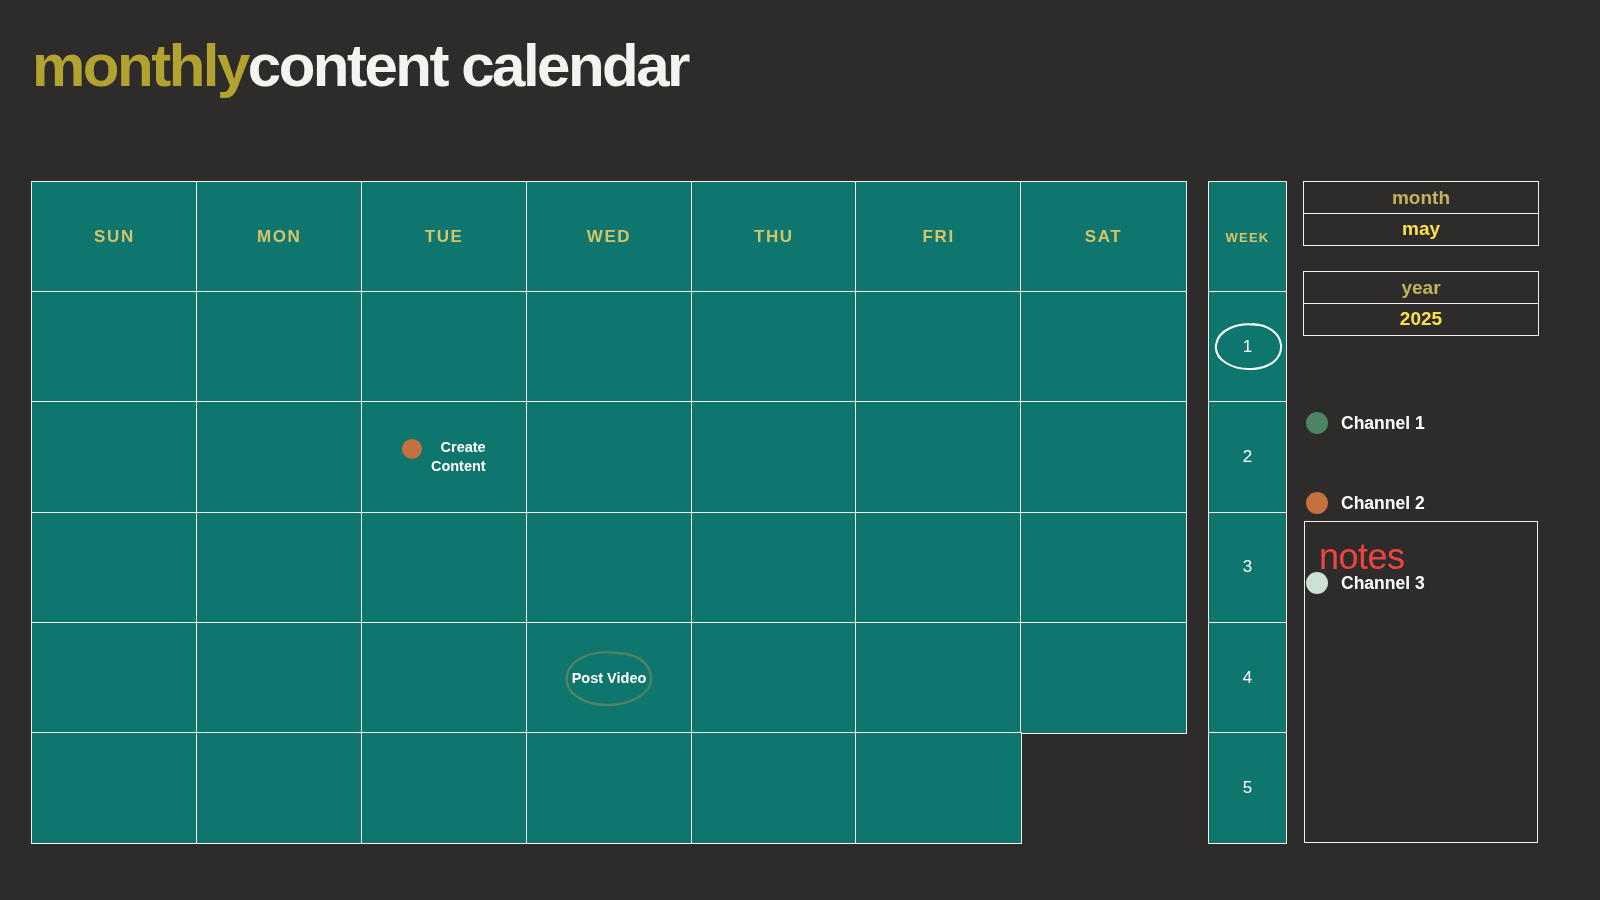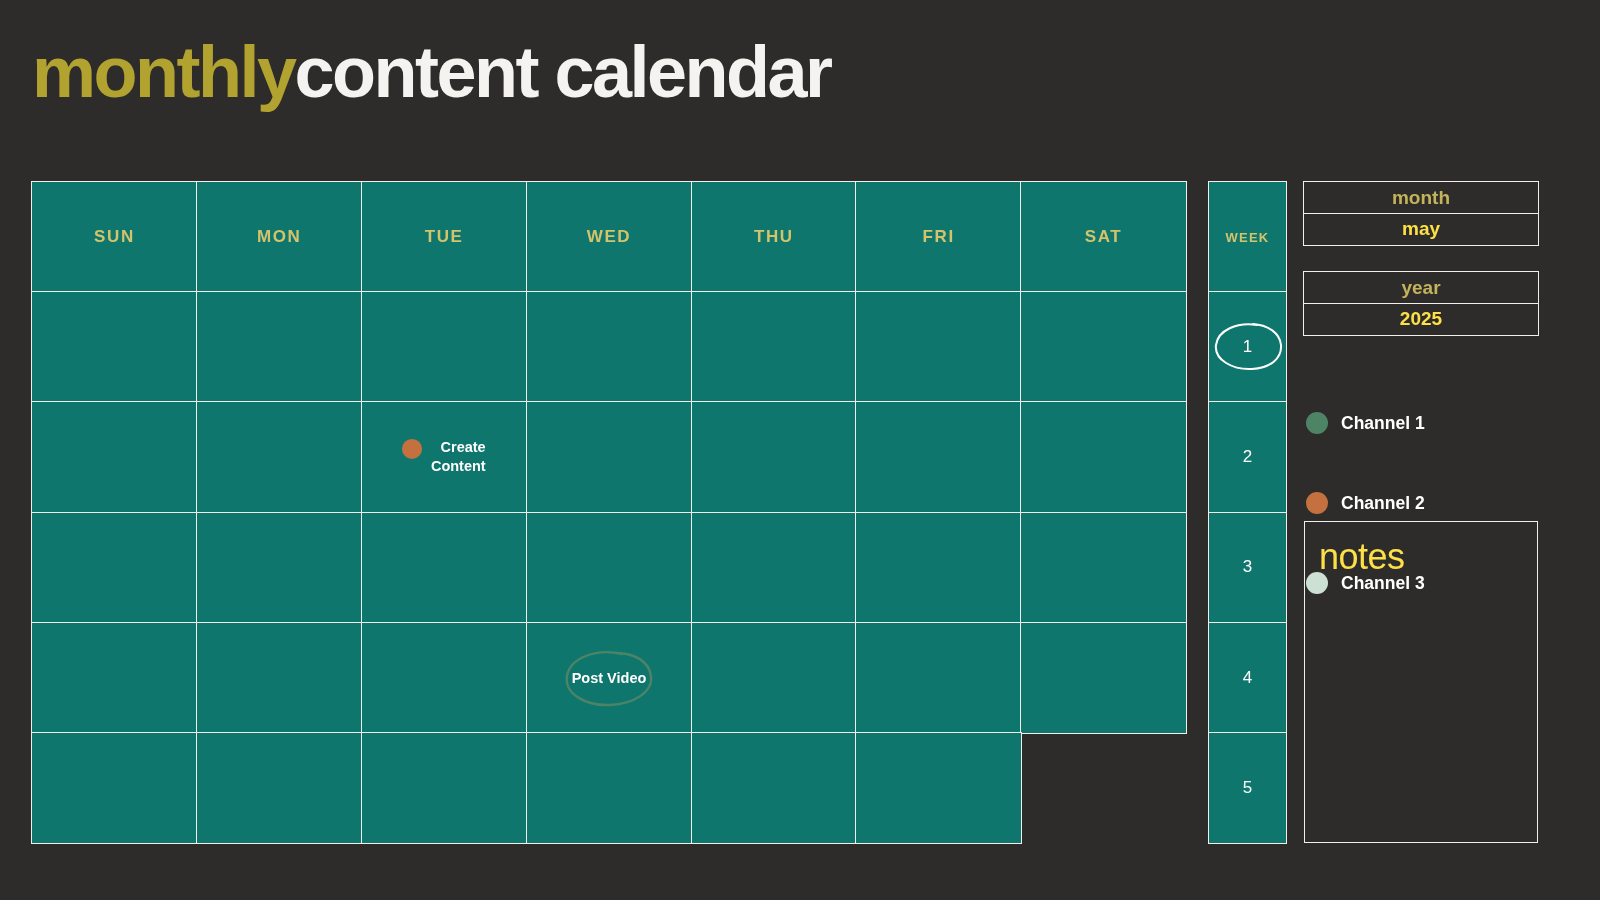--- a/index.html
+++ b/index.html
@@ -8,21 +8,21 @@
     background: #2e2c2a;
     font-family: "Liberation Sans", sans-serif;
     overflow: hidden;
   }
   #root { position: relative; width: 1600px; height: 900px; }
 
   
   .title {
     position: absolute;
     left: 32px; top: 36px;
-    font-size: 72px;
+    font-size: 60px;
     font-weight: 700;
     letter-spacing: -2.5px;
     line-height: 1;
     white-space: pre;
   }
   .title .gold { color: #b2a22f; }
   .title .white { color: #f4f3ef; }
 
   
   .cal-grid {
@@ -163,21 +163,21 @@
     font-weight: 700;
   }
 
   .notes-box {
     position: absolute;
     left: 1304px; top: 521px;
     width: 234px; height: 322px;
     border: 1.6px solid #f0efe9;
   }
   .notes-title {
-    color: #fde047;
+    color: #ef4444;
     font-size: 36px;
     font-weight: 400;
     letter-spacing: -0.5px;
     padding: 14px 0 0 14px;
   }
 </style>
 </head>
 <body style="background: rgb(46, 44, 42);">
 
 <div id="root">

